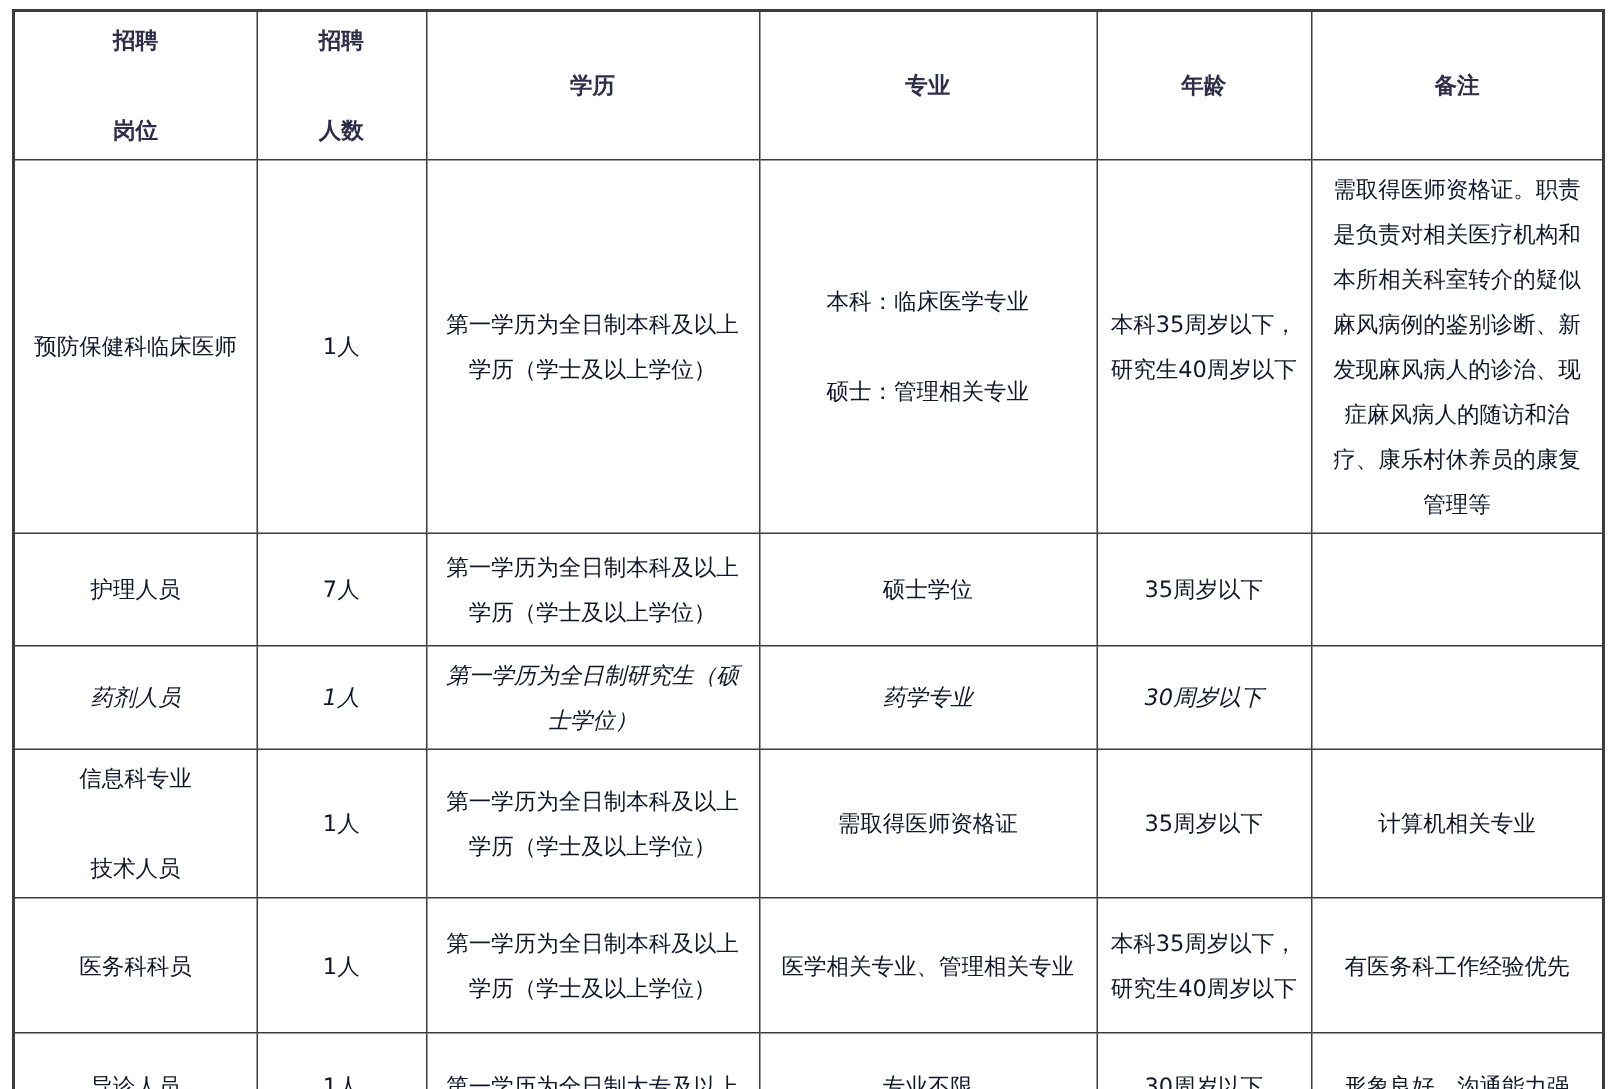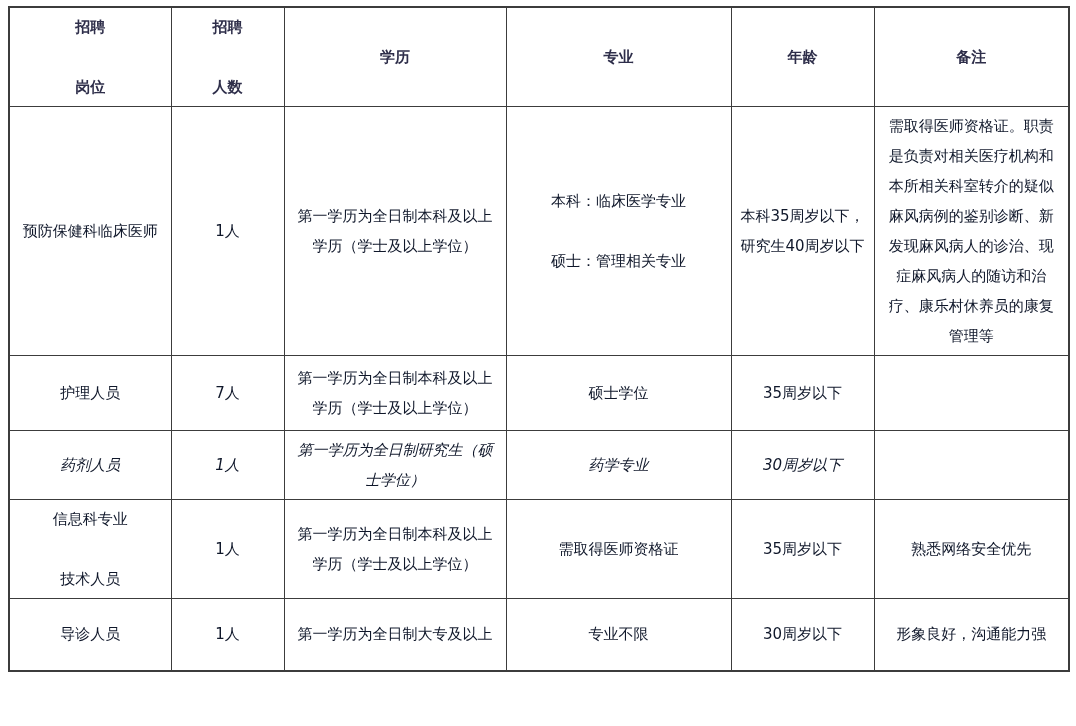--- a/index.html
+++ b/index.html
@@ -172,21 +172,41 @@
         <td class="cell">
           <p>第一学历为全日制本科及以上学历（学士及以上学位）</p>
         </td>
         <td class="cell">
           <p>需取得医师资格证</p>
         </td>
         <td class="cell">
           <p>35周岁以下</p>
         </td>
         <td class="cell">
-          <p>熟悉网络安全优先</p>
+          <p>计算机相关专业</p>
+        </td>
+      </tr>
+      <tr class="r-4">
+        <td class="cell">
+          <p>医务科科员</p>
+        </td>
+        <td class="cell">
+          <p>1人</p>
+        </td>
+        <td class="cell">
+          <p>第一学历为全日制本科及以上学历（学士及以上学位）</p>
+        </td>
+        <td class="cell">
+          <p>医学相关专业、管理相关专业</p>
+        </td>
+        <td class="cell">
+          <p>本科35周岁以下，研究生40周岁以下</p>
+        </td>
+        <td class="cell">
+          <p>有医务科工作经验优先</p>
         </td>
       </tr>
       <tr class="r-5">
         <td class="cell">
           <p>导诊人员</p>
         </td>
         <td class="cell">
           <p>1人</p>
         </td>
         <td class="cell">

